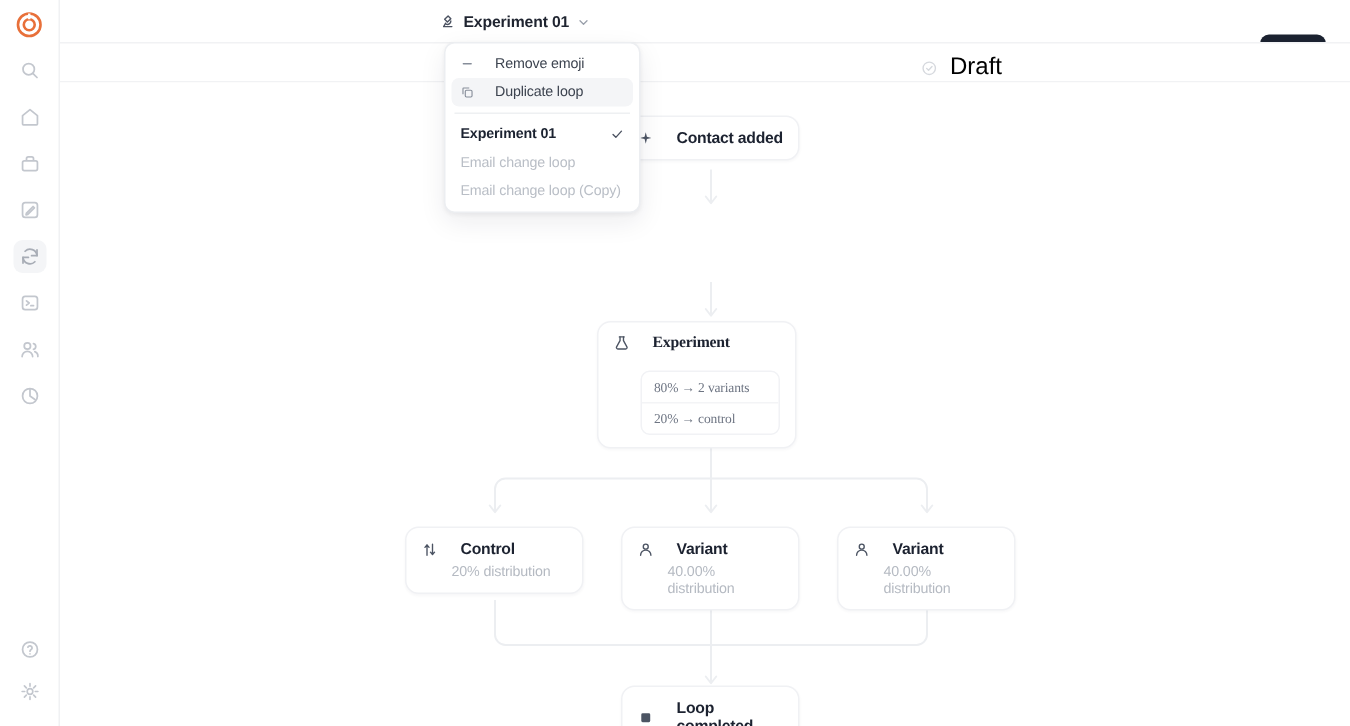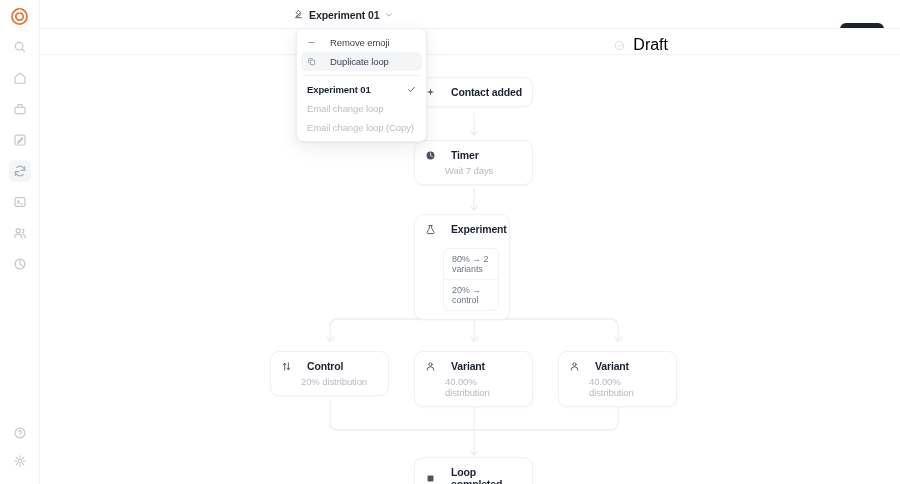--- a/index.html
+++ b/index.html
@@ -330,34 +330,22 @@
       <div class="node-head">
         <span class="node-ico">
           <svg width="11" height="11" viewBox="0 0 24 24" fill="currentColor">
             <path d="M12 2.5 L13.7 9.1 L20.3 10.8 L13.7 12.5 L12 19.1 L10.3 12.5 L3.7 10.8 L10.3 9.1 Z"></path>
           </svg>
         </span>
         <span class="node-title">Contact added</span>
       </div>
     </div>
 
-    <div class="node" style="left:374px; top:85px; width:119px;">
-      <div class="node-head">
-        <span class="node-ico">
-          <svg width="11" height="11" viewBox="0 0 24 24" fill="currentColor">
-            <circle cx="12" cy="12" r="8.6"></circle>
-            <path d="M12 6.8 V12 L15.6 14.2" stroke="#ffffff" stroke-width="1.8" fill="none" stroke-linecap="round"></path>
-          </svg>
-        </span>
-        <span class="node-title">Timer</span>
-      </div>
-      <div class="node-sub">Wait 7 days</div>
-    </div>
-
-    <div class="node" style="left:374px; top:159px; width:96px;">
+
+    <div class="node" style="left:358px; top:159px; width:133px;font-family:Liberation Serif, serif;">
       <div class="node-head">
         <span class="node-ico">
           <svg width="11" height="11" viewBox="0 0 24 24" fill="none" stroke="currentColor" stroke-width="2" stroke-linecap="round" stroke-linejoin="round">
             <path d="M9.5 3.5 V9 L4.5 18 a2 2 0 0 0 1.8 3 H17.7 a2 2 0 0 0 1.8-3 L14.5 9 V3.5"></path>
             <path d="M8.5 3.5 H15.5"></path>
           </svg>
         </span>
         <span class="node-title">Experiment</span>
       </div>
       <div class="dist-box">

